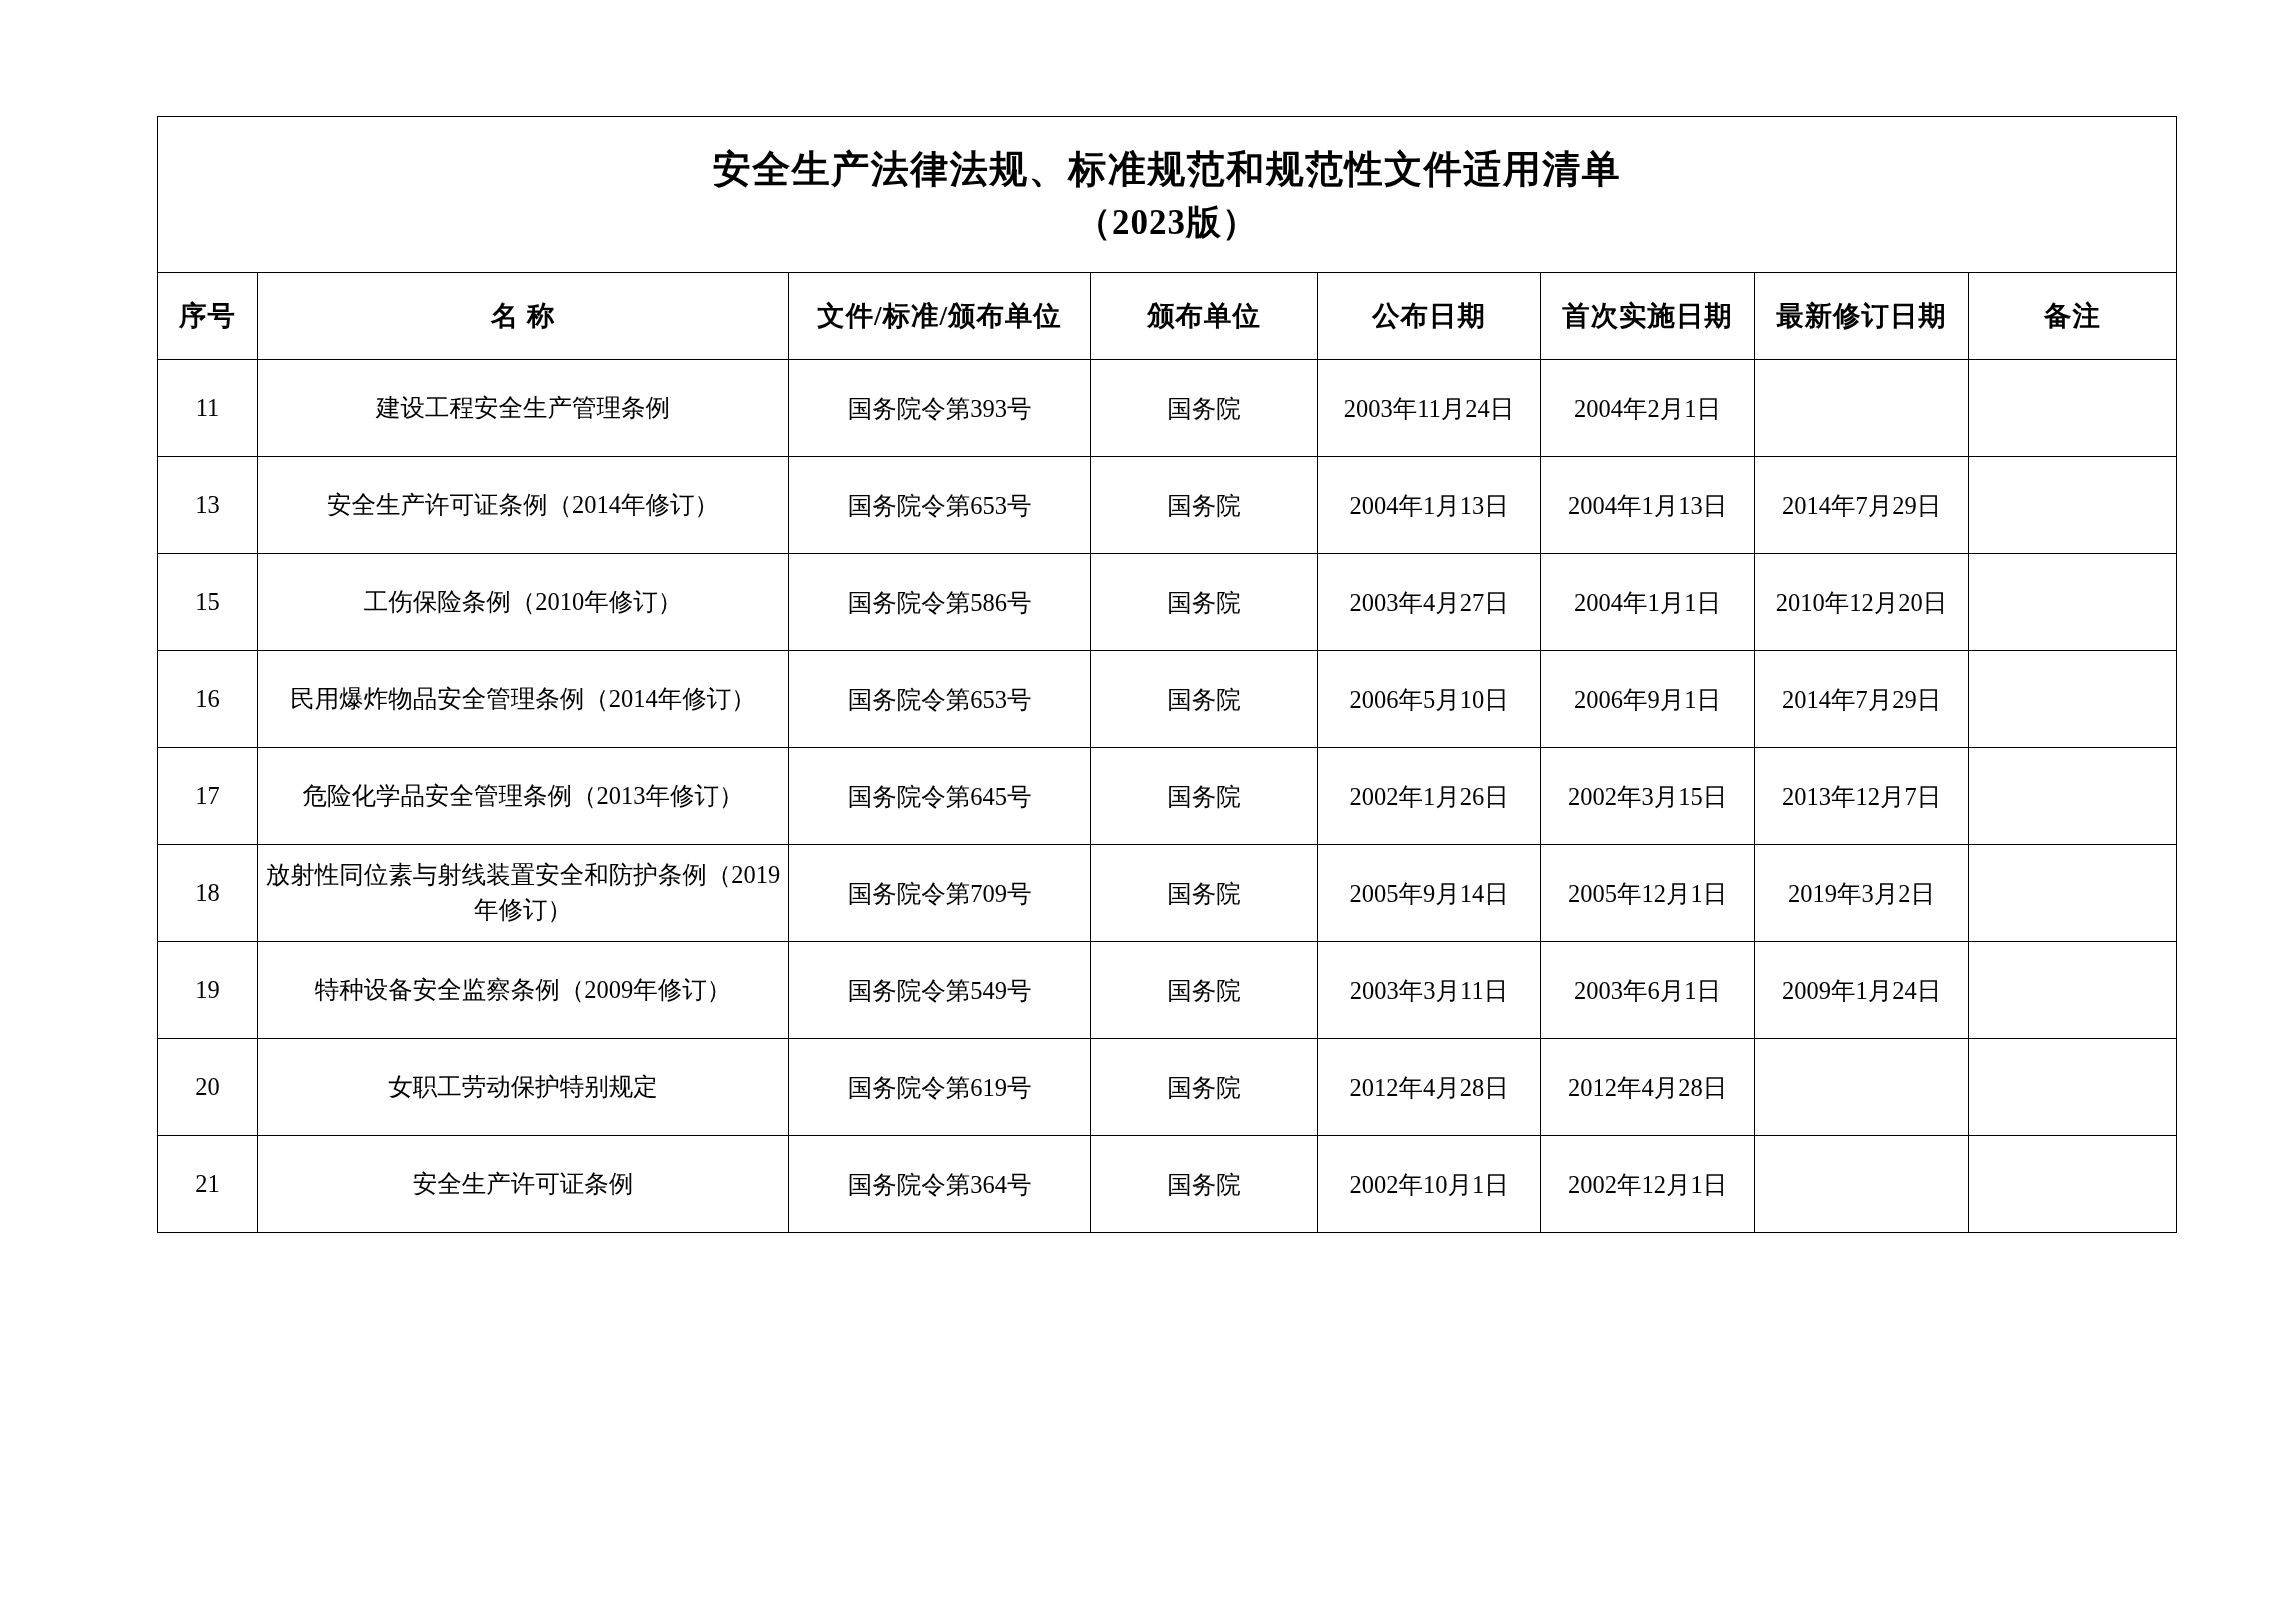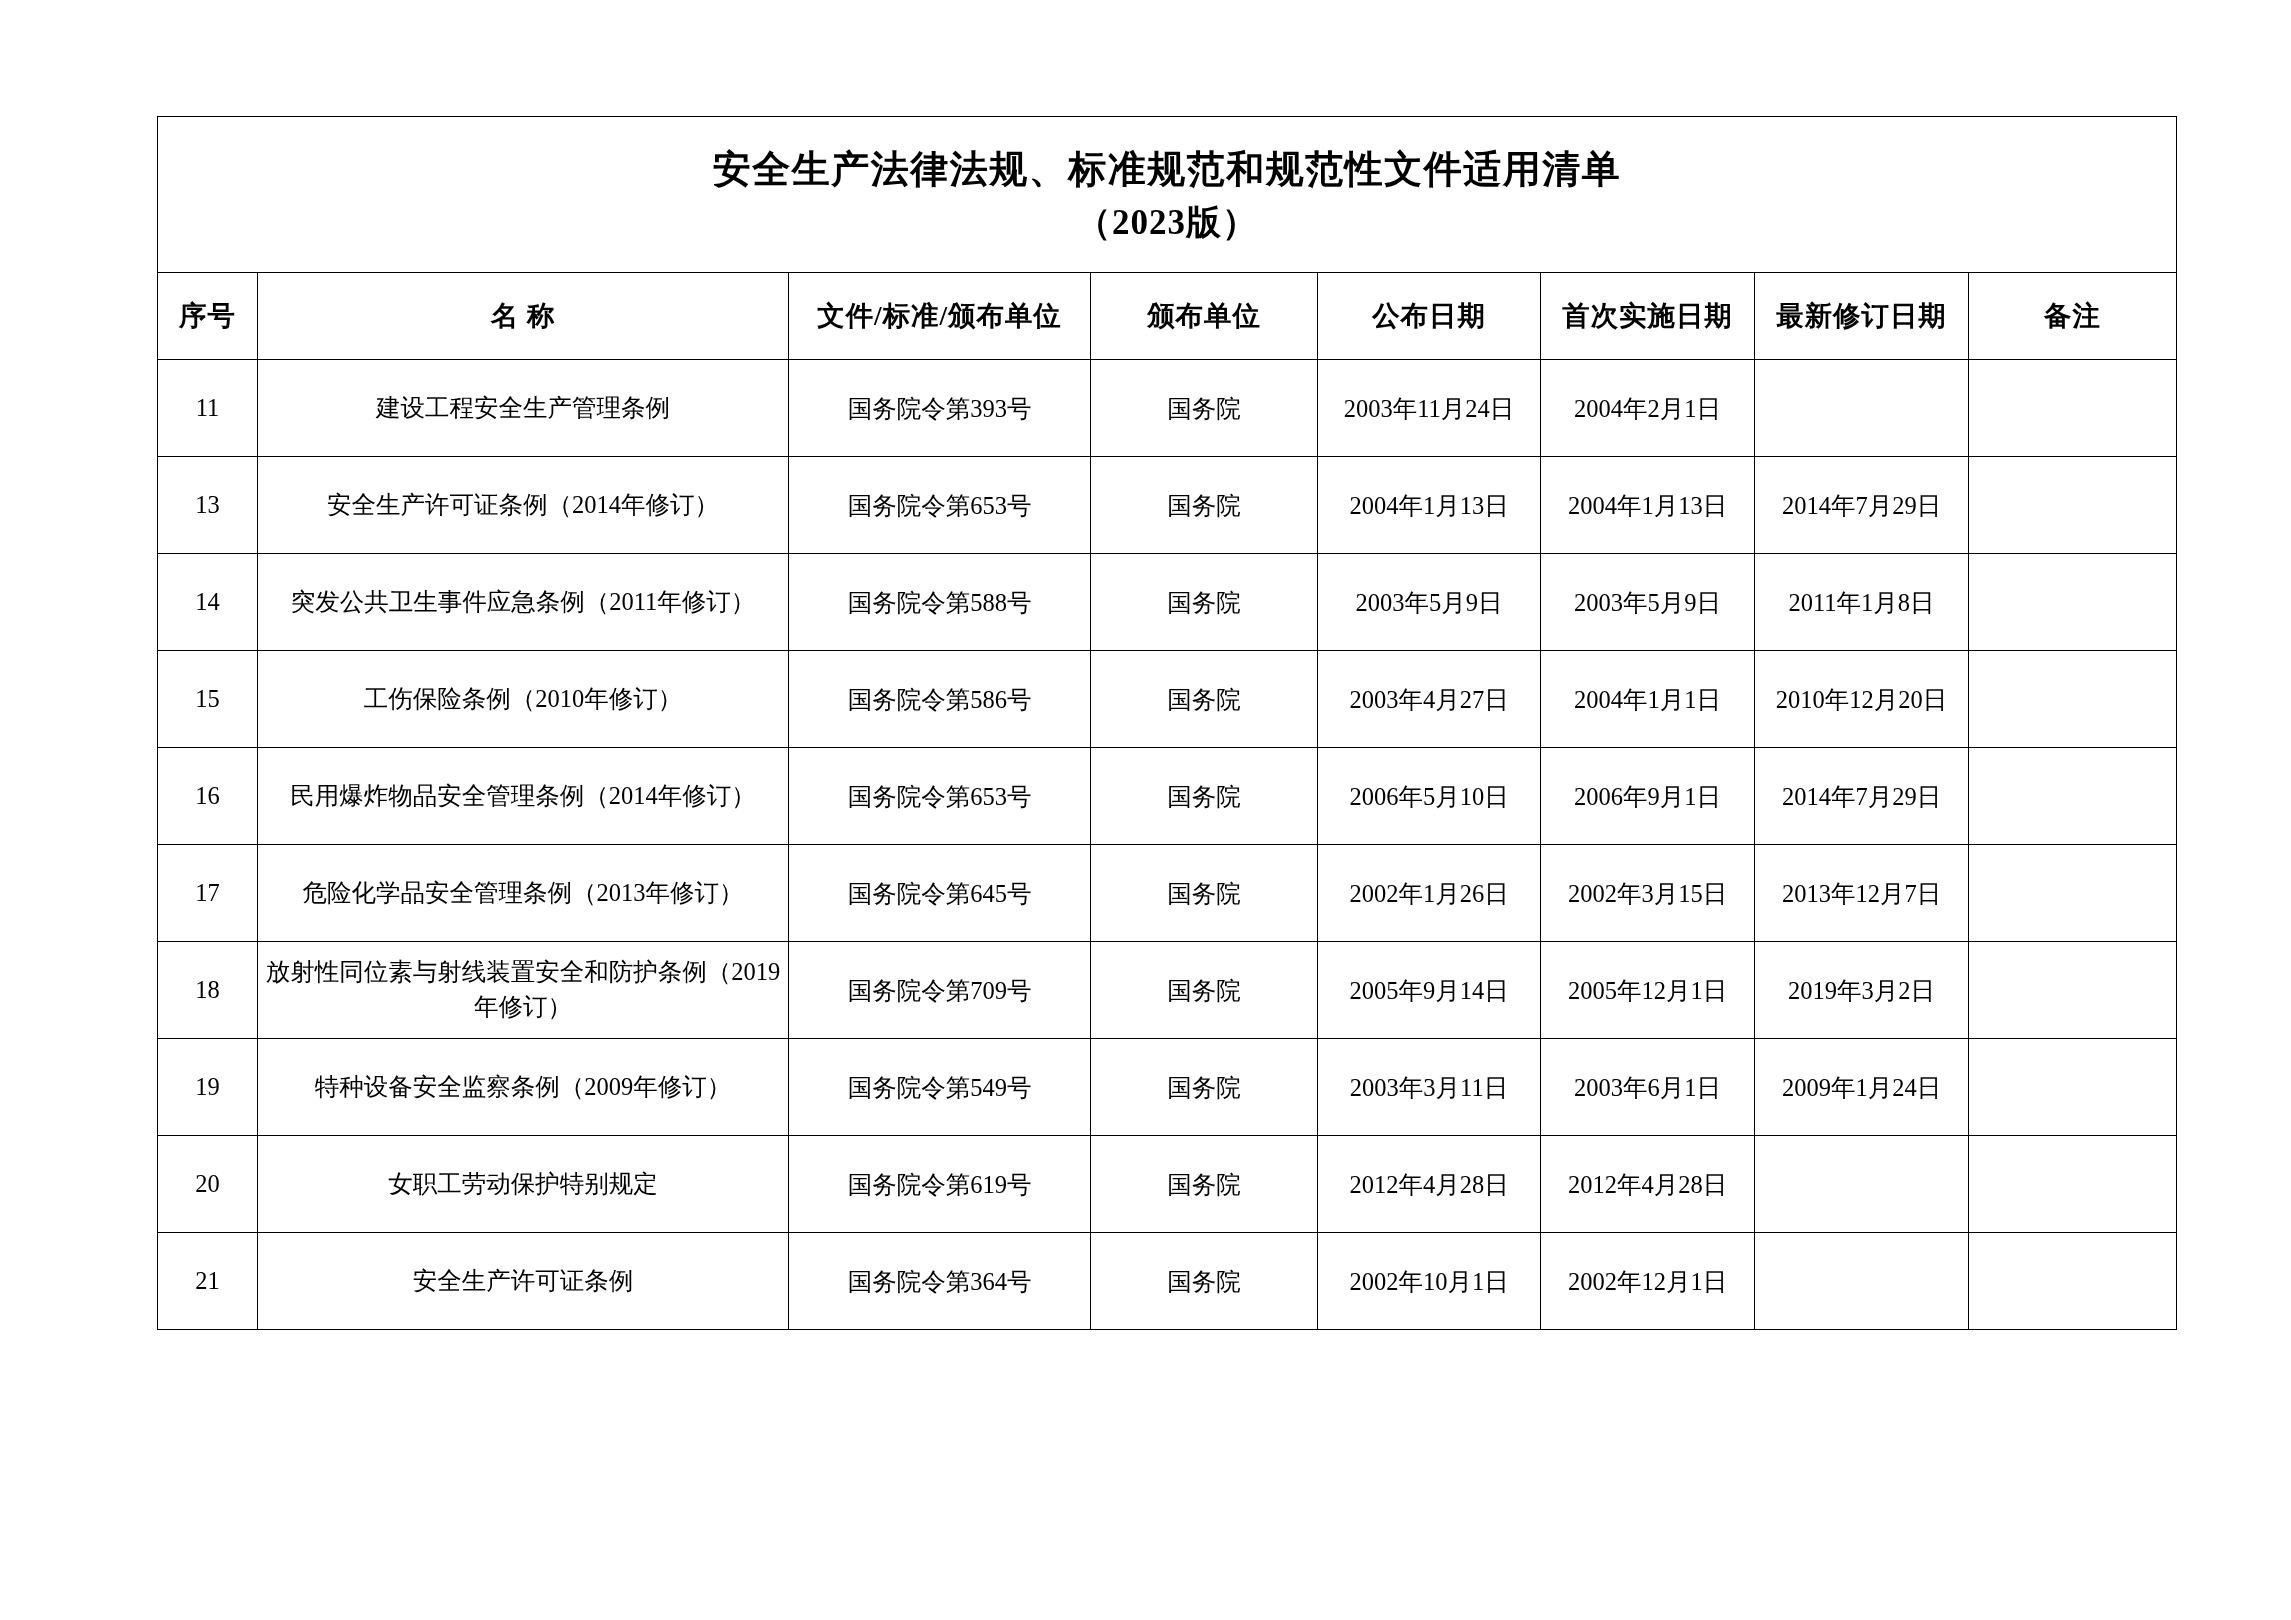--- a/index.html
+++ b/index.html
@@ -136,30 +136,20 @@
         <td class="cell-idx">13</td>
         <td class="cell-name">安全生产许可证条例（2014年修订）</td>
         <td class="cell-code">国务院令第653号</td>
         <td class="cell-org">国务院</td>
         <td class="cell-date">2004年1月13日</td>
         <td class="cell-date">2004年1月13日</td>
         <td class="cell-date">2014年7月29日</td>
         <td class="cell-note"></td>
       </tr>
 
-      <tr class="body-row">
-        <td class="cell-idx">14</td>
-        <td class="cell-name">突发公共卫生事件应急条例（2011年修订）</td>
-        <td class="cell-code">国务院令第588号</td>
-        <td class="cell-org">国务院</td>
-        <td class="cell-date">2003年5月9日</td>
-        <td class="cell-date">2003年5月9日</td>
-        <td class="cell-date">2011年1月8日</td>
-        <td class="cell-note"></td>
-      </tr>
 
       <tr class="body-row">
         <td class="cell-idx">15</td>
         <td class="cell-name">工伤保险条例（2010年修订）</td>
         <td class="cell-code">国务院令第586号</td>
         <td class="cell-org">国务院</td>
         <td class="cell-date">2003年4月27日</td>
         <td class="cell-date">2004年1月1日</td>
         <td class="cell-date">2010年12月20日</td>
         <td class="cell-note"></td>

